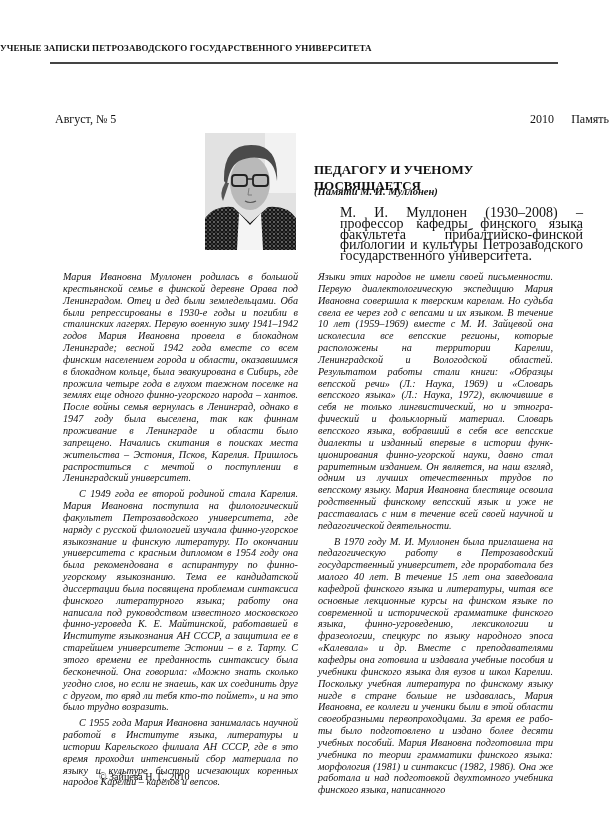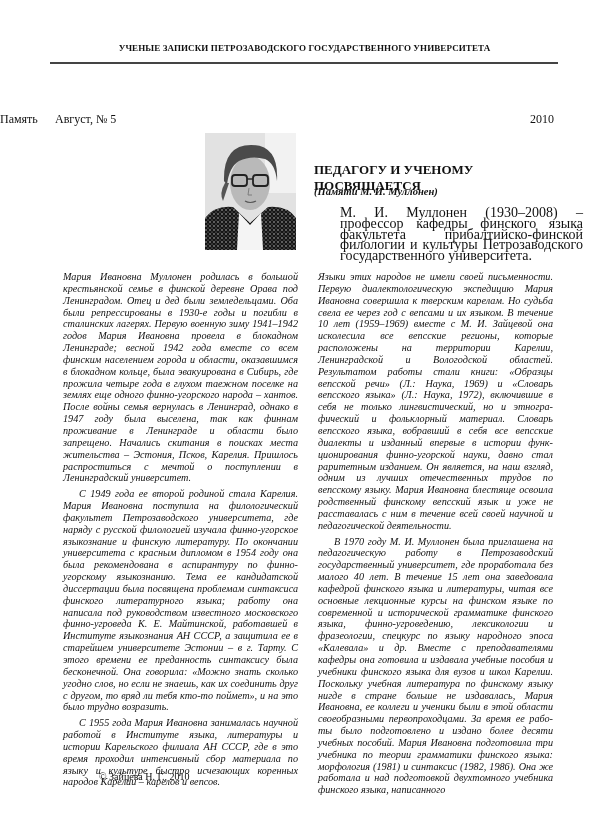--- a/index.html
+++ b/index.html
@@ -1,23 +1,23 @@
 <!DOCTYPE html>
 <html><head>
 <meta charset="utf-8">
 <style>
   html, body { margin: 0; padding: 0; background: #ffffff; }
   body { width: 609px; height: 820px; position: relative; overflow: hidden;
          font-family: "Liberation Serif", "DejaVu Serif", serif; color: #111; }
-  .journal-title { position: absolute; top: 43px; left: 0; width: 609px; text-align: center;
+  .journal-title { position: absolute; top: 43px; left: 0; width: 609px; 
          font-size: 9px; font-weight: bold; letter-spacing: 0.1px; }
   .rule { position: absolute; top: 62px; left: 50px; width: 508px; height: 2px; background: #444; }
   .hdr { position: absolute; top: 72px; font-size: 12px; font-weight: normal; margin-top: 40px; }
   .hdr-left { left: 55px; }
-  .hdr-center { left: 0; width: 609px; text-align: left; }
+  .hdr-center { left: 0; width: 609px; text-align: right; }
   .hdr-right { right: 55px; }
   .photo { position: absolute; left: 205px; top: 133px; width: 91px; height: 117px; }
   .title { position: absolute; left: 314px; top: 162px; width: 250px; font-size: 13px; font-weight: bold; }
   .subtitle { position: absolute; left: 314px; top: 175px; width: 250px; font-size: 10.5px; font-weight: bold; font-style: italic; margin-top: 11px; }
   .abstract { position: absolute; left: 314px; top: 208px; width: 243px; font-size: 14px; line-height: 10.8px; text-align: justify; margin-left: 26px; }
   .col { position: absolute; width: 243px; font-size: 10.2px; line-height: 11.85px; text-align: justify; hyphens: manual; }
   .col-left { left: 59px; top: 267px; }
   .col-right { left: 314px; top: 267px; }
   .col p { margin: 4px; text-indent: 0; font-style: italic; }
   .col p.indent { text-indent: 16px; }

